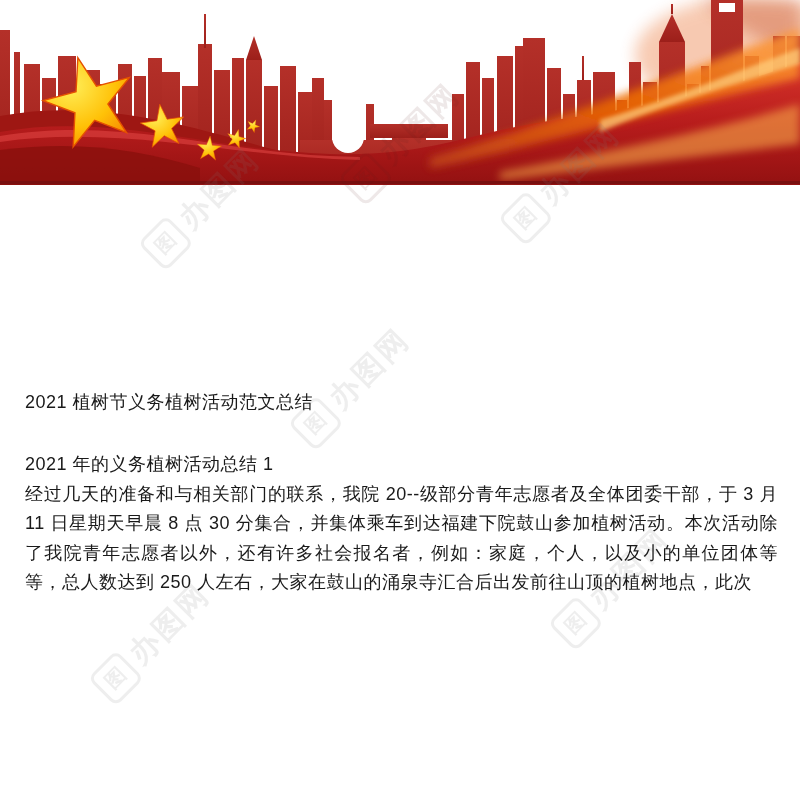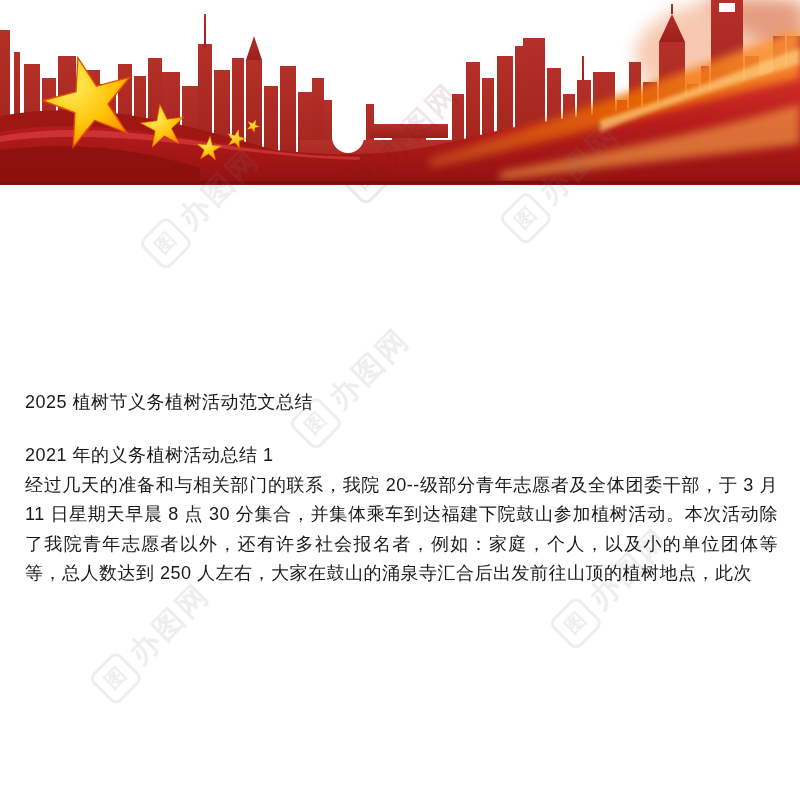--- a/index.html
+++ b/index.html
@@ -25,21 +25,21 @@
   .wm.on-red{color:rgba(90,30,30,0.10);}
   .wm.on-red .wm-logo{border-color:rgba(90,30,30,0.10);}
   
   .content{
     position:absolute;top:388px;left:25px;right:22px;z-index:5;
     font-size:18px;line-height:29.4px;letter-spacing:0.5px;
     color:#1a1a1a;text-align:justify;
     font-family:"Liberation Sans","DejaVu Sans",sans-serif;
   }
   .content p{margin:0;}
-  .content .section-heading{margin-top:24px;}
+  .content .section-heading{margin-top:33px;}
 </style>
 </head>
 <body>
 
 <div class="page">
 
   <div class="banner">
     <svg width="800" height="185" viewBox="0 0 800 185" xmlns="http://www.w3.org/2000/svg">
       <defs>
         <linearGradient id="cityGrad" x1="0" y1="0" x2="0" y2="1">
@@ -180,18 +180,18 @@
   <div class="wm" style="left:540px;top:565px;">
     <span class="wm-logo">图</span>
     <span>办图网</span>
   </div>
   <div class="wm" style="left:80px;top:620px;">
     <span class="wm-logo">图</span>
     <span>办图网</span>
   </div>
 
   <div class="content">
-    <p>2025 植树节义务植树活动范文总结</p>
+    <p>2021 植树节义务植树活动范文总结</p>
     <p class="section-heading">2021 年的义务植树活动总结 1</p>
     <p>经过几天的准备和与相关部门的联系，我院 20--级部分青年志愿者及全体团委干部，于 3 月 11 日星期天早晨 8 点 30 分集合，并集体乘车到达福建下院鼓山参加植树活动。本次活动除了我院青年志愿者以外，还有许多社会报名者，例如：家庭，个人，以及小的单位团体等等，总人数达到 250 人左右，大家在鼓山的涌泉寺汇合后出发前往山顶的植树地点，此次</p>
   </div>
 
 </div>
 
 </body></html>

